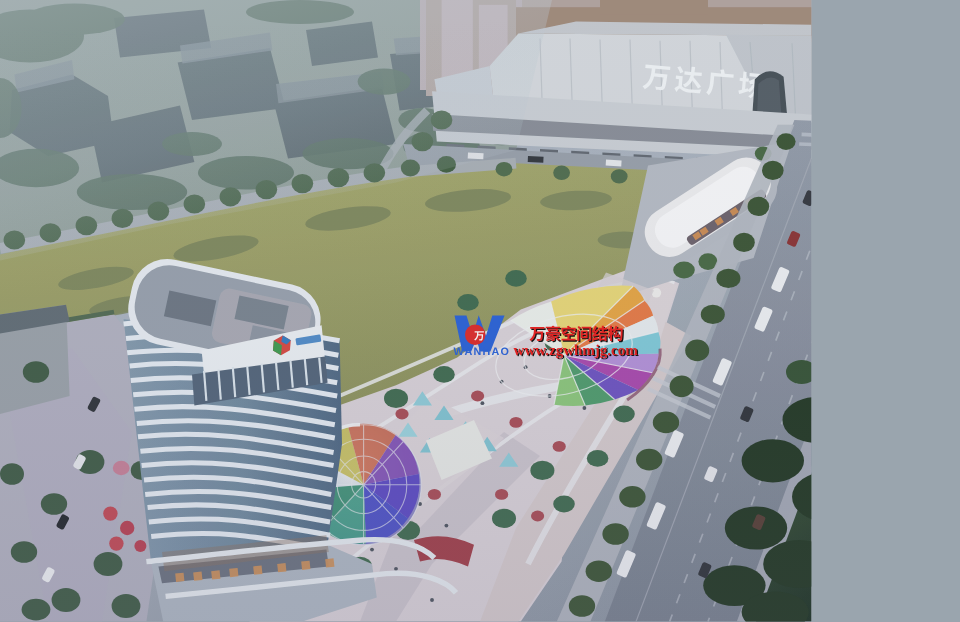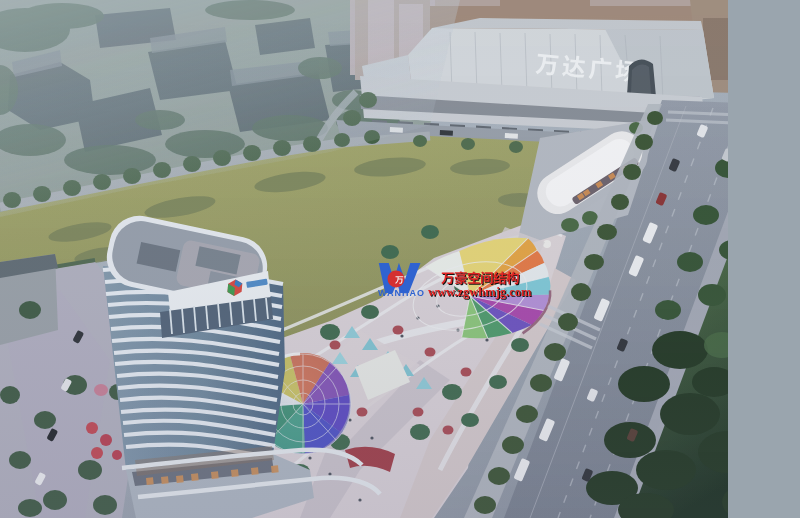--- a/index.html
+++ b/index.html
@@ -1,16 +1,16 @@
 <!DOCTYPE html>
 <html><head>
 <meta charset="utf-8">
 <style>
 html,body{margin:0;padding:0;background:#9aa5ae;}
-#stage{position:relative;width:728px;height:518px;overflow:hidden;font-family:"Liberation Sans",sans-serif;}
+#stage{position:relative;width:676px;height:518px;overflow:hidden;font-family:"Liberation Sans",sans-serif;}
 svg{display:block}
 </style>
 </head>
 <body>
 <div id="stage">
 <svg width="800" height="518" viewBox="0 0 800 518" xmlns="http://www.w3.org/2000/svg">
 <defs>
 <linearGradient id="skyg" x1="0" y1="0" x2="0.7" y2="1">
 <stop offset="0" stop-color="#aeb9c4"></stop>
           <stop offset="0.5" stop-color="#a8b2bd"></stop>

